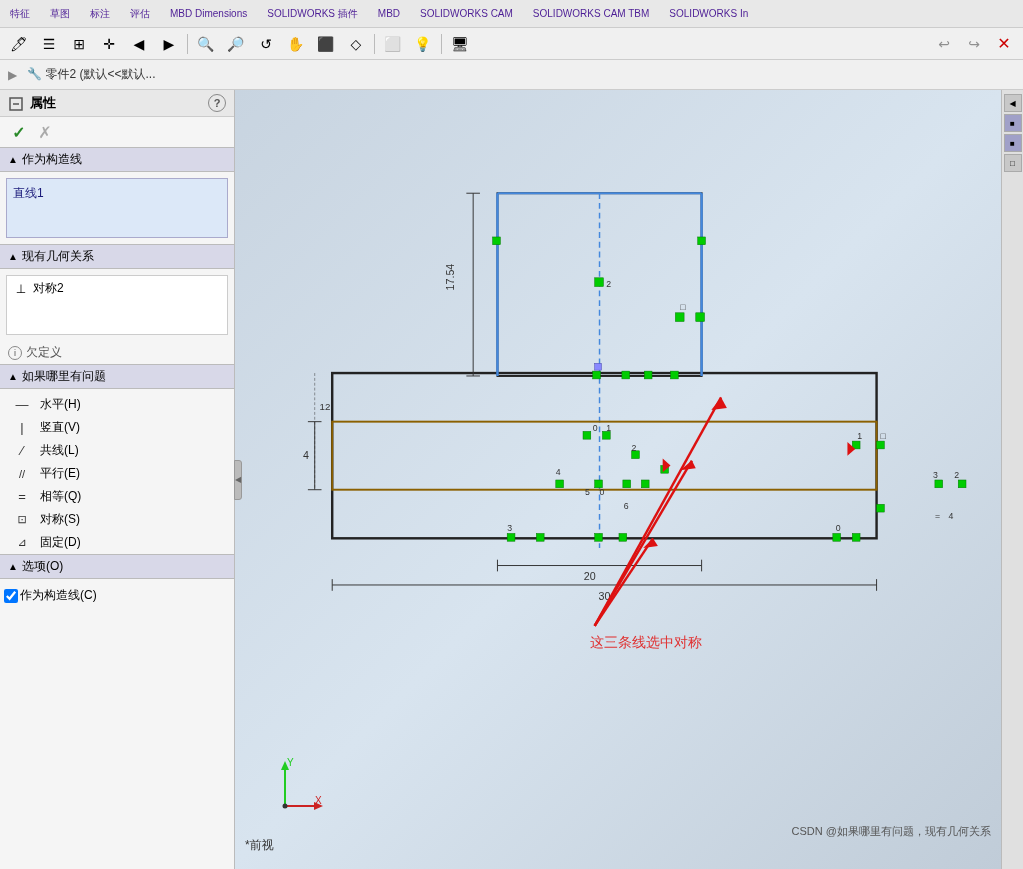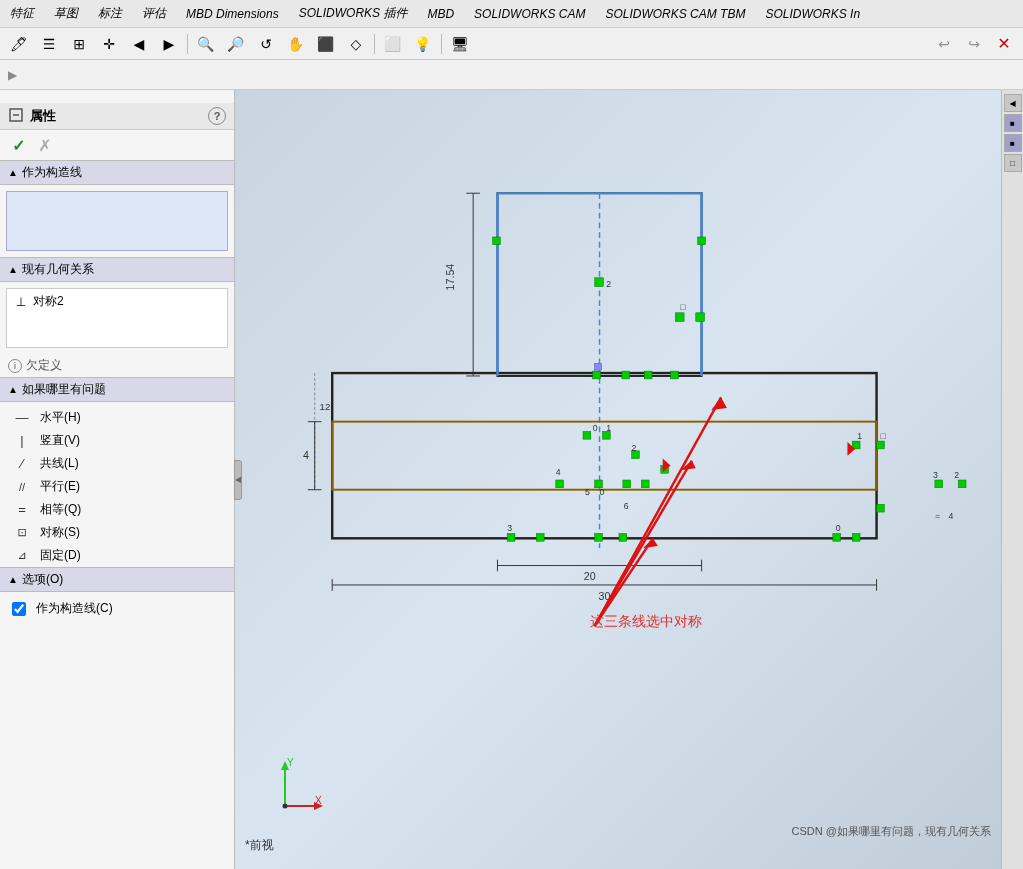--- a/index.html
+++ b/index.html
@@ -9,24 +9,23 @@
     .menu-bar {
       display: flex;
       background: #e8e8e8;
       border-bottom: 1px solid #ccc;
       height: 28px;
       align-items: center;
     }
     .menu-item {
       padding: 4px 10px;
       cursor: pointer;
-      font-size: 12px;
+      font-size: 10px;
       white-space: nowrap;
-      color: #000000;
-      font-style: italic;
+      color: #4c1d95;
     }
 
     
     .toolbar {
       display: flex;
       align-items: center;
       background: #f0f0f0;
       border-bottom: 1px solid #ccc;
       height: 32px;
       padding: 0 4px;
@@ -67,27 +66,26 @@
       width: 235px;
       background: #f5f5f5;
       border-right: 1px solid #bbb;
       display: flex;
       flex-direction: column;
       position: relative;
     }
 
     .panel-header {
       display: flex;
-      align-items: flex-start;
+      align-items: flex-end;
       padding: 4px 8px;
       background: #e8e8e8;
       border-bottom: 1px solid #ccc;
       font-weight: bold;
       font-size: 13px;
-      margin-top: 13px;
     }
     .panel-header-icon {
       width: 16px; height: 16px; margin-right: 6px;
       display: flex; align-items: center; justify-content: center;
     }
     .panel-help {
       margin-left: auto;
       width: 18px; height: 18px;
       border: 1px solid #888;
       border-radius: 50%;
@@ -166,22 +164,22 @@
       gap: 8px;
       cursor: pointer;
       font-size: 12px;
     }
     .relation-symbol {
       width: 20px; text-align: center; font-size: 13px; color: #333;
     }
 
     .options-section { margin-top: 4px; }
     .checkbox-row {
-      display: flex; align-items: center; gap: 10px;
-      padding: 4px 12px;
+      display: flex; align-items: center; gap: 2px;
+      padding: 4px 4px;
     }
     .checkbox-input {
       width: 14px; height: 14px; cursor: pointer;
     }
 
     
     .collapse-handle {
       position: absolute;
       right: -8px;
       top: 50%;
@@ -300,20 +298,23 @@
   <div class="toolbar-btn">🖥</div>
   <div style="flex:1"></div>
 
   <div class="toolbar-btn" style="opacity:0.4">↩</div>
   <div class="toolbar-btn" style="opacity:0.4">↪</div>
   <div class="toolbar-btn" style="color:#cc0000;font-size:16px">✕</div>
 </div>
 
 <div class="toolbar2">
   <span style="font-size:12px;color:#888;padding:0 4px;">▶</span>
+  <div class="breadcrumb-area">
+    <span>🔧 零件2 (默认&lt;&lt;默认...</span>
+  </div>
 </div>
 
 <div class="main-layout">
 
   <div class="left-panel">
 
     <div class="panel-header">
       <div class="panel-header-icon">
         <svg width="14" height="14" viewBox="0 0 14 14">
             <rect x="1" y="1" width="12" height="12" fill="none" stroke="#555" stroke-width="1.5"></rect>
@@ -327,20 +328,21 @@
     <div class="panel-actions">
       <div class="action-btn action-check">✓</div>
       <div class="action-btn action-x">✗</div>
     </div>
 
     <div class="section-header">
       <span class="section-chevron">▲</span>
       <span>作为构造线</span>
     </div>
     <div class="selected-entities-list">
+      <div class="entity-item">直线1</div>
     </div>
 
     <div class="section-header">
       <span class="section-chevron">▲</span>
       <span>现有几何关系</span>
     </div>
     <div class="relations-list">
       <div class="relation-item">
         <span class="relation-icon">⊥</span>
         <span>对称2</span>
@@ -502,21 +504,21 @@
       <line x1="370" y1="540" x2="430" y2="450" stroke="#dd1111" stroke-width="2.5"></line>
       <polygon points="430,450 420,460 435,458" fill="#dd1111"></polygon>
 
       <polygon points="448,375 440,368 440,382" fill="#dd1111"></polygon>
       <polygon points="638,358 630,351 630,365" fill="#dd1111"></polygon>
 
       <rect x="370" y="270" width="7" height="7" fill="#8888ff" stroke="#4444aa" stroke-width="0.5"></rect>
 
     </svg>
 
-    <div class="annotation-text" style="left: 355px; top: 523px; font-family: Liberation Mono, monospace;">这三条线选中对称</div>
+    <div class="annotation-text" style="left: 355px; top: 544px; font-family: Liberation Mono, monospace;">这三条线选中对称</div>
 
     <div class="watermark">CSDN @如果哪里有问题，现有几何关系</div>
 
     <div class="view-label">*前视</div>
 
     <div class="axes-area">
       <svg width="60" height="60" viewBox="0 0 60 60">
 
         <line x1="20" y1="50" x2="20" y2="8" stroke="#22cc22" stroke-width="2"></line>
         <polygon points="20,5 16,14 24,14" fill="#22cc22"></polygon>

